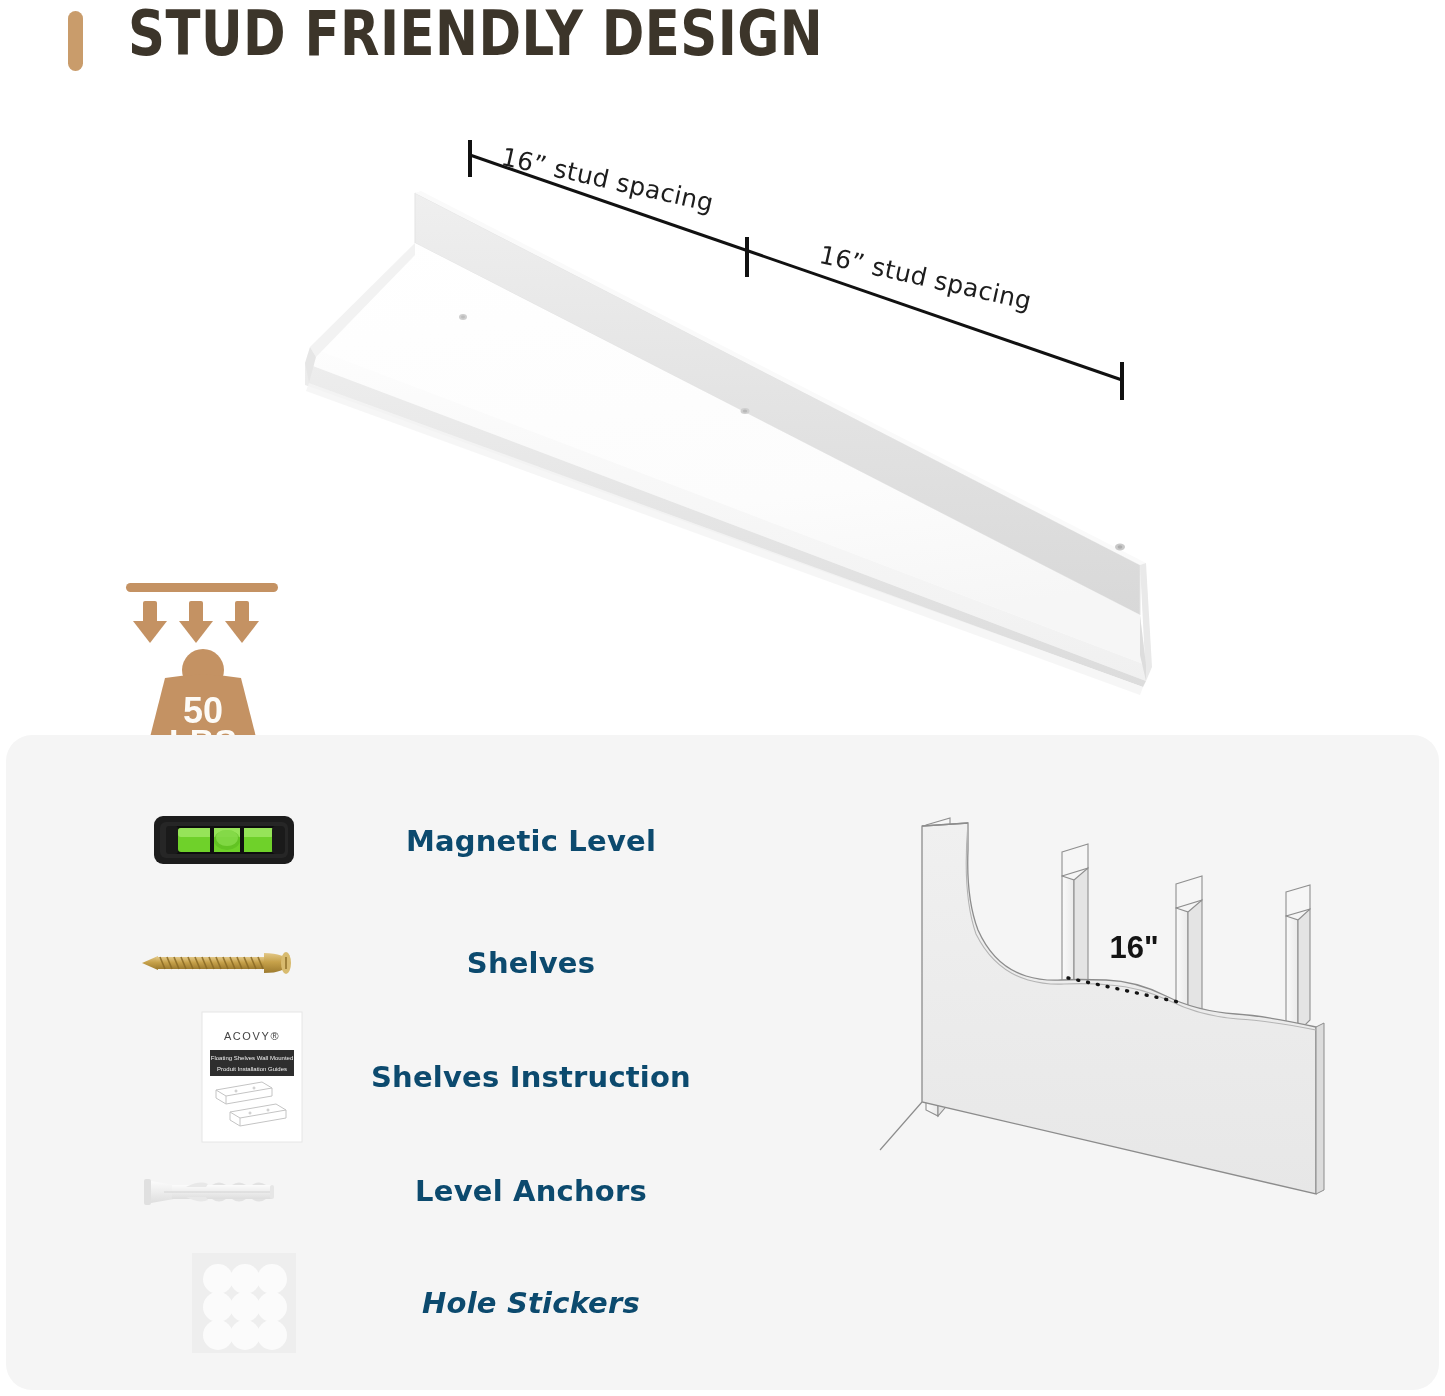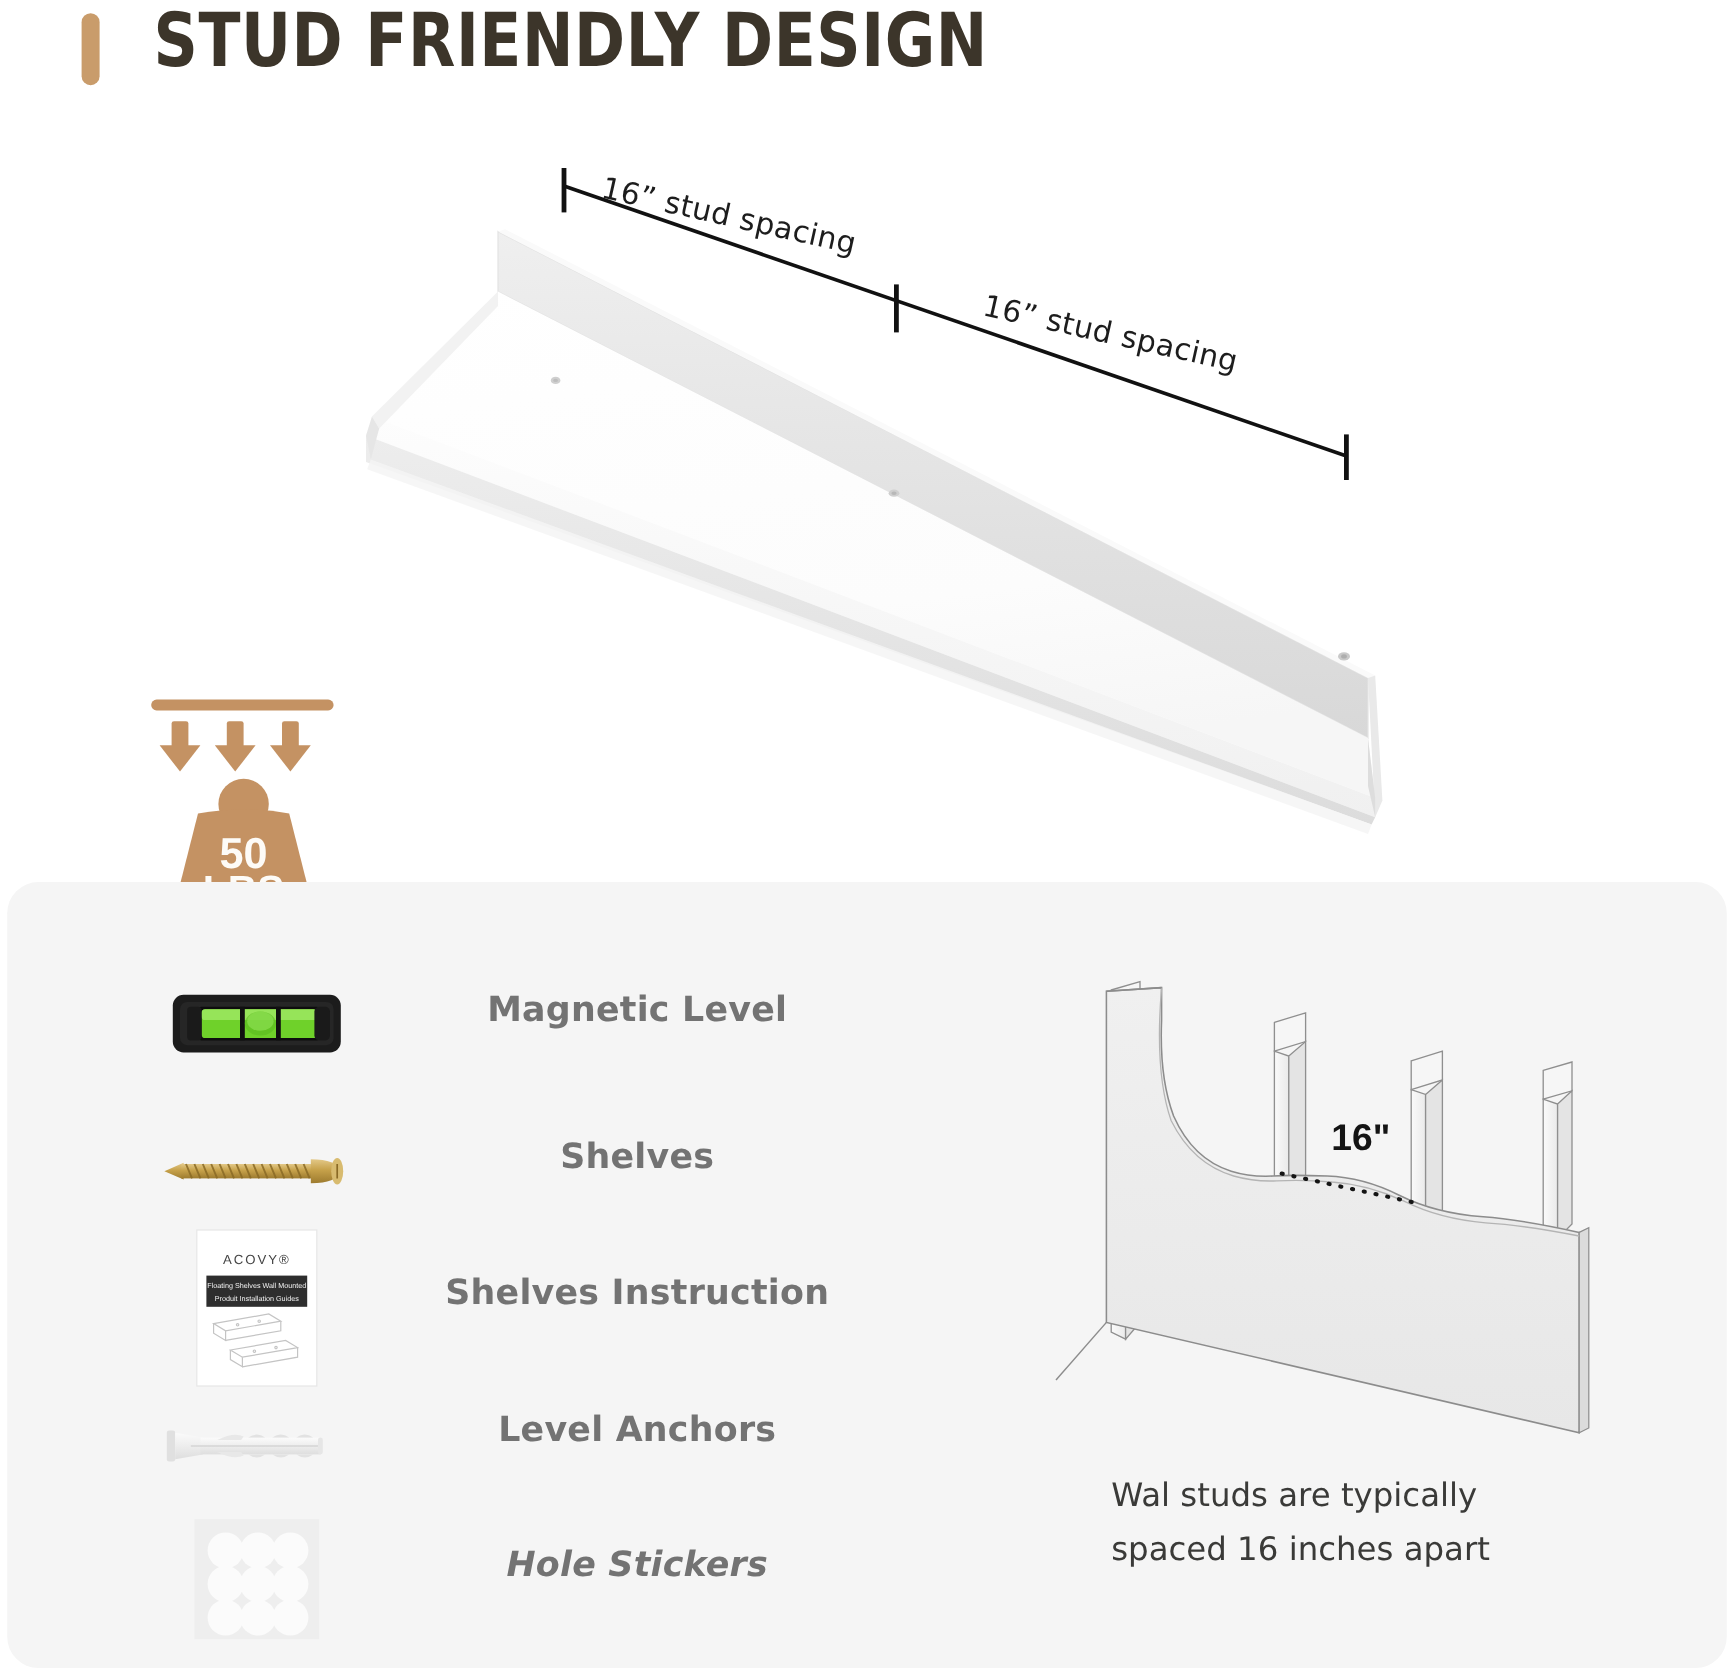--- a/index.html
+++ b/index.html
@@ -97,36 +97,36 @@
     width: 760px; height: 655px;
   }
   .accessory-row {
     position: absolute;
     left: 0;
     width: 760px;
     height: 112px;
   }
   .accessory-icon {
     position: absolute;
-    left: 118px; top: 13px;
+    left: 118px; top: 0;
     width: 180px; height: 112px;
     display: flex;
     align-items: center;
-    justify-content: center;
+    justify-content: flex-end;
   }
   .accessory-label {
     position: absolute;
     left: 310px; top: 0;
     width: 430px; height: 112px;
     display: flex;
     align-items: center;
     justify-content: center;
     font-size: 29px;
     font-weight: 600;
-    color: #737373;
+    color: #0c4a6e;
     letter-spacing: 0.2px;
   }
 
   
   .accessory-icon.booklet { width: 180px; }
 
   
   .stud-illustration {
     position: absolute;
     left: 860px; top: 55px;
@@ -431,18 +431,14 @@
 
         <path d="M56 36 L102 33" fill="none" stroke="#8c8c8c" stroke-width="1.3"></path>
 
         <line x1="56" y1="312" x2="14" y2="360" stroke="#8c8c8c" stroke-width="1.2"></line>
 
         <line x1="202" y1="188" x2="312" y2="212" stroke="#141414" stroke-width="3.4" stroke-linecap="round" stroke-dasharray="1 9"></line>
         <text x="268" y="168" text-anchor="middle" font-family="Liberation Sans, DejaVu Sans, sans-serif" font-size="31" font-weight="700" fill="#141414">16"</text>
       </svg>
     </div>
 
-    <div class="stud-caption">
-      <div>Wal studs are typically</div>
-      <div>spaced 16 inches apart</div>
-    </div>
   </div>
 </div>
 
 </body></html>

